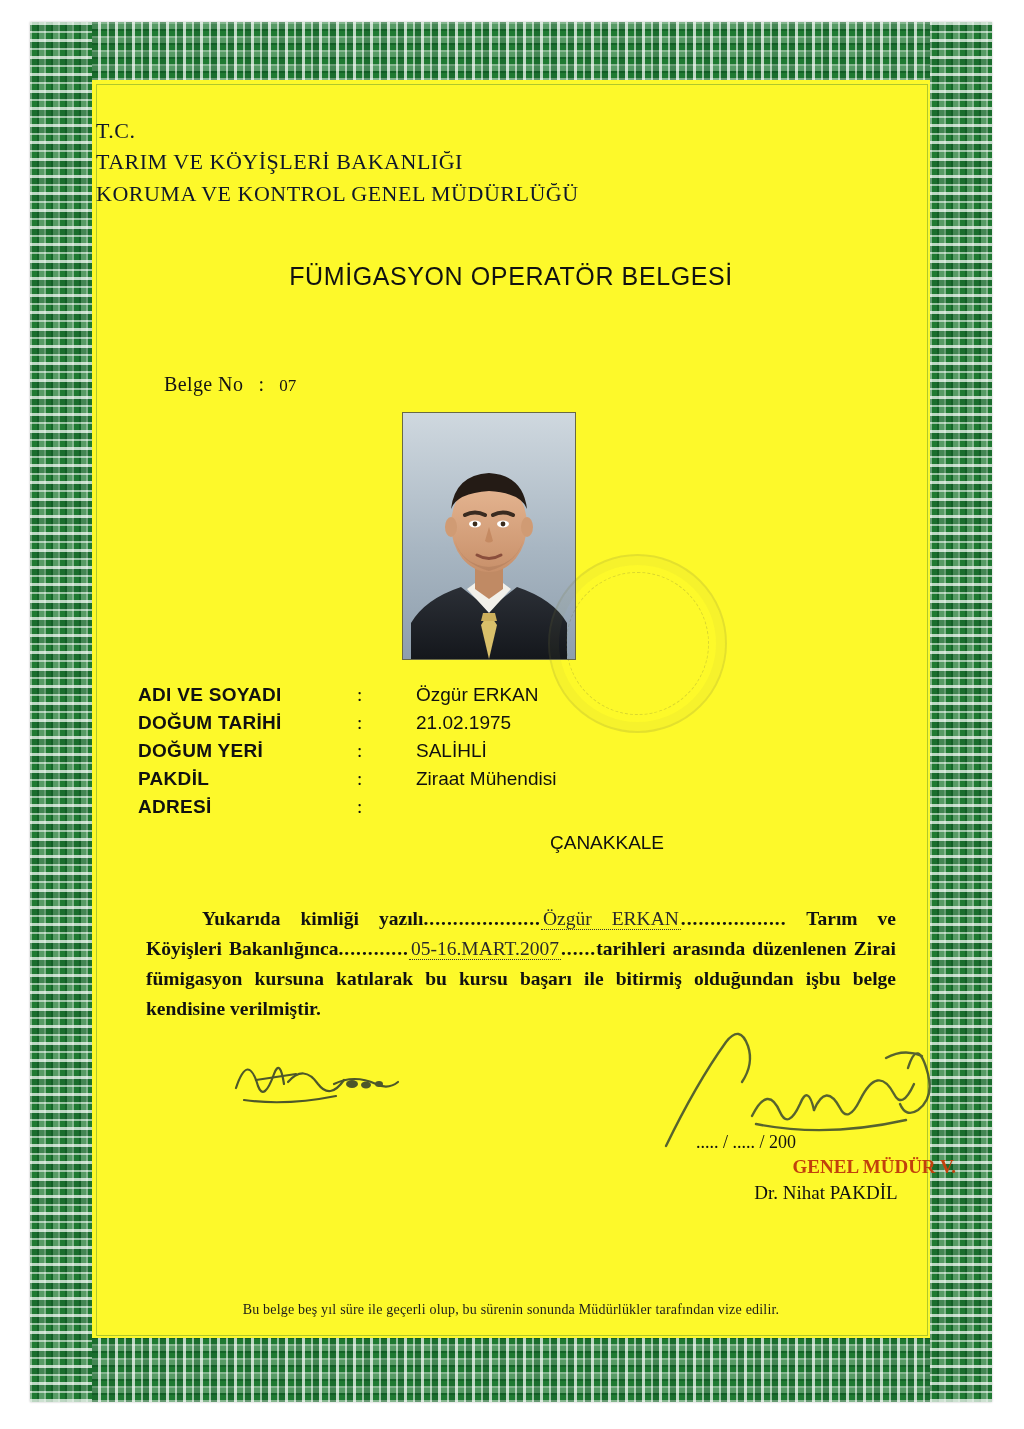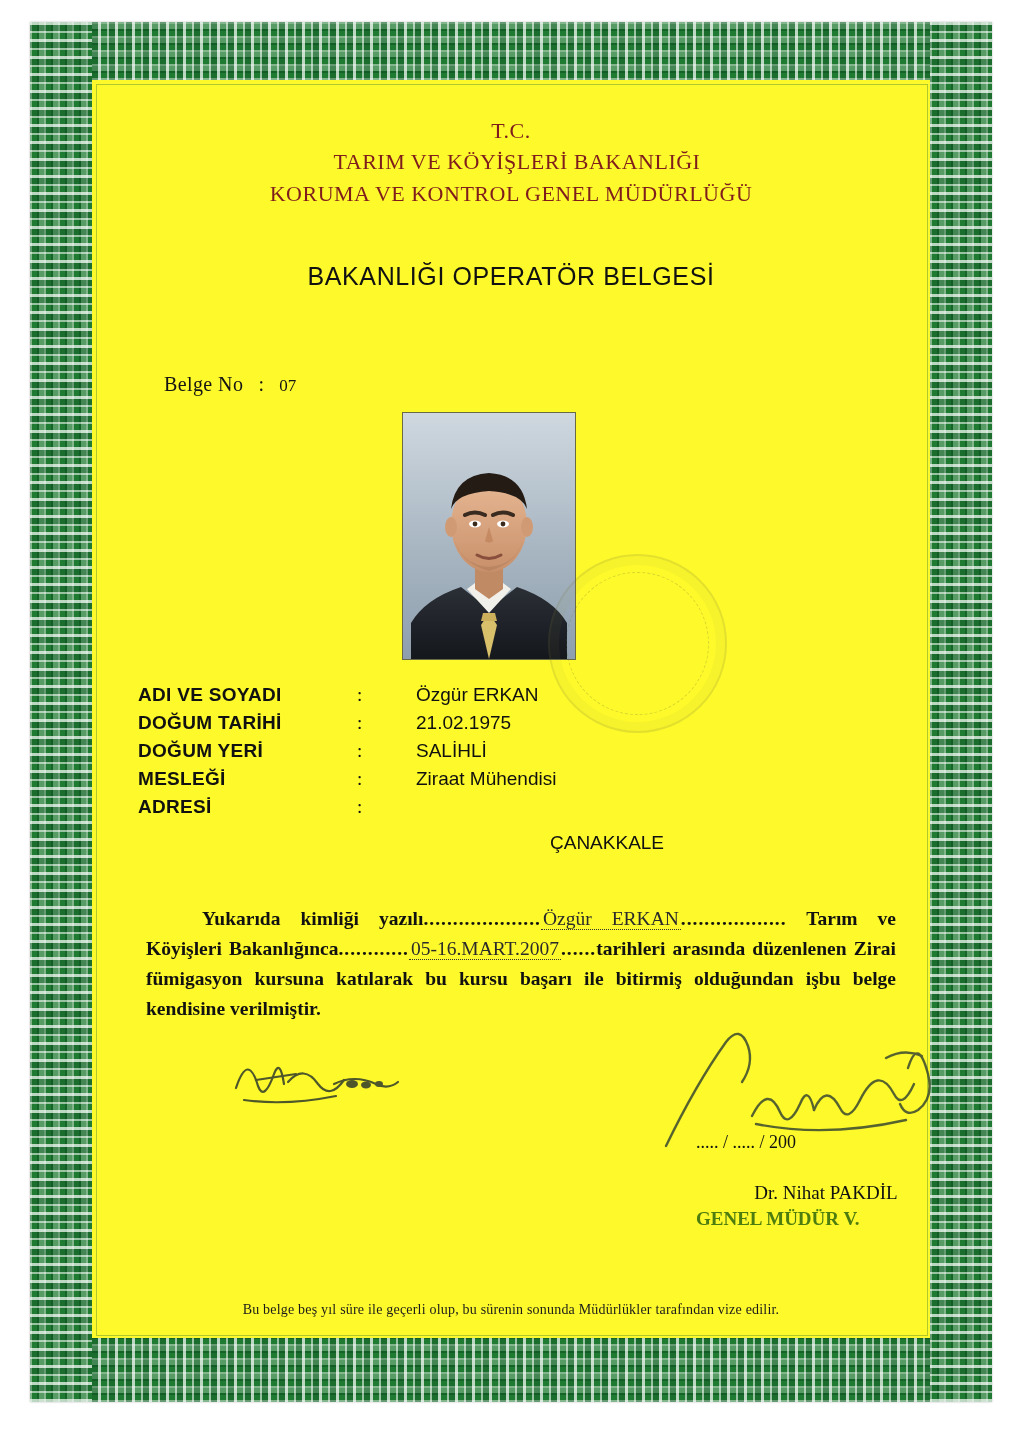--- a/index.html
+++ b/index.html
@@ -100,34 +100,32 @@
   
   #content {
     position: absolute;
     left: 96px;
     top: 84px;
     width: 830px;
     height: 1250px;
   }
 
   .header-block {
-    text-align: center;
     margin-top: 32px;
-    color: #7f1d1d;
+    color: #0f172a;
   }
   .header-line-1 {
     font-size: 22px;
     letter-spacing: 0.5px;
     line-height: 30px;
   }
   .header-line-2 {
     font-size: 22px;
     letter-spacing: 0.5px;
     line-height: 32px;
-    padding-left: 12px;
   }
   .header-line-3 {
     font-size: 22px;
     letter-spacing: 0.5px;
     line-height: 32px;
   }
 
   .doc-title {
     text-align: center;
     margin-top: 52px;
@@ -267,27 +265,27 @@
     top: 1048px;
     width: 260px;
     text-align: left;
     font-family: "Liberation Serif", serif;
     font-size: 18px;
     color: #111;
   }
   #genel-mudur {
     position: absolute;
     left: 600px;
-    top: 1124px;
+    top: 1072px;
     width: 260px;
-    text-align: left;
+    text-align: right;
     font-family: "Liberation Serif", serif;
     font-weight: bold;
     font-size: 19px;
-    color: #4d7c0f;
+    color: #c2410c;
   }
   #mudur-name {
     position: absolute;
     left: 600px;
     top: 1098px;
     width: 260px;
     text-align: center;
     font-family: "Liberation Serif", serif;
     font-size: 19px;
     color: #111;
@@ -319,21 +317,21 @@
   <div id="frame-inner-rule"></div>
 
   <div id="content">
 
     <div class="header-block">
       <div class="header-line-1">T.C.</div>
       <div class="header-line-2">TARIM VE KÖYİŞLERİ BAKANLIĞI</div>
       <div class="header-line-3">KORUMA VE KONTROL GENEL MÜDÜRLÜĞÜ</div>
     </div>
 
-    <div class="doc-title">BAKANLIĞI OPERATÖR BELGESİ</div>
+    <div class="doc-title">FÜMİGASYON OPERATÖR BELGESİ</div>
 
     <div class="belgeno-row">
       <span class="belgeno-label">Belge No</span>
       <span class="belgeno-colon">:</span>
       <span class="belgeno-value">07</span>
     </div>
 
     <div id="photo-wrap">
       <svg id="photo-svg" viewBox="0 0 172 246" preserveAspectRatio="none">
         <defs>
@@ -397,21 +395,21 @@
         <span class="field-label">DOĞUM TARİHİ</span>
         <span class="field-colon">:</span>
         <span class="field-value">21.02.1975</span>
       </div>
       <div class="field-row">
         <span class="field-label">DOĞUM YERİ</span>
         <span class="field-colon">:</span>
         <span class="field-value">SALİHLİ</span>
       </div>
       <div class="field-row">
-        <span class="field-label">MESLEĞİ</span>
+        <span class="field-label">PAKDİL</span>
         <span class="field-colon">:</span>
         <span class="field-value">Ziraat  Mühendisi</span>
       </div>
       <div class="field-row">
         <span class="field-label">ADRESİ</span>
         <span class="field-colon">:</span>
       </div>
       <div id="address-second-line">ÇANAKKALE</div>
     </div>
 

